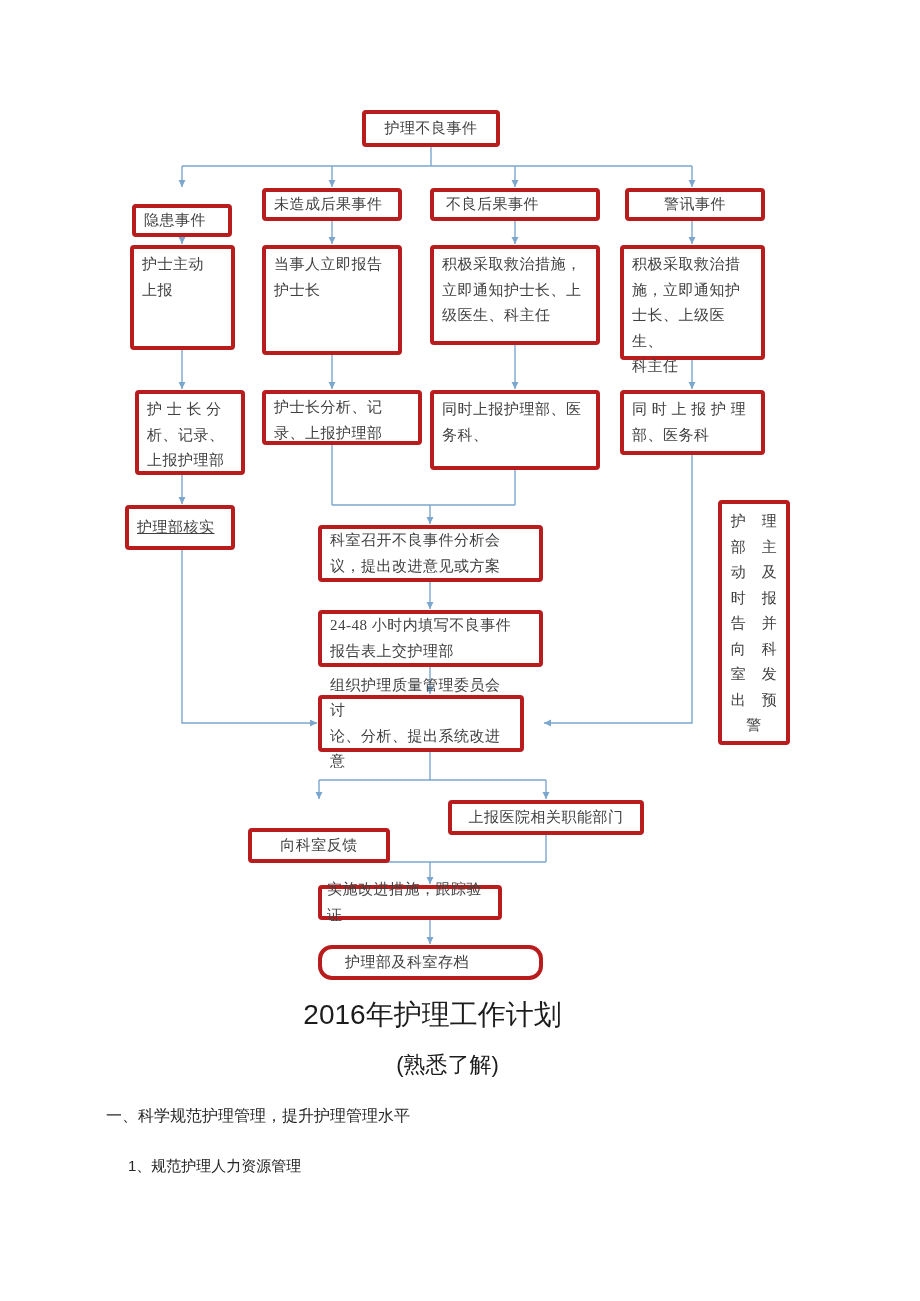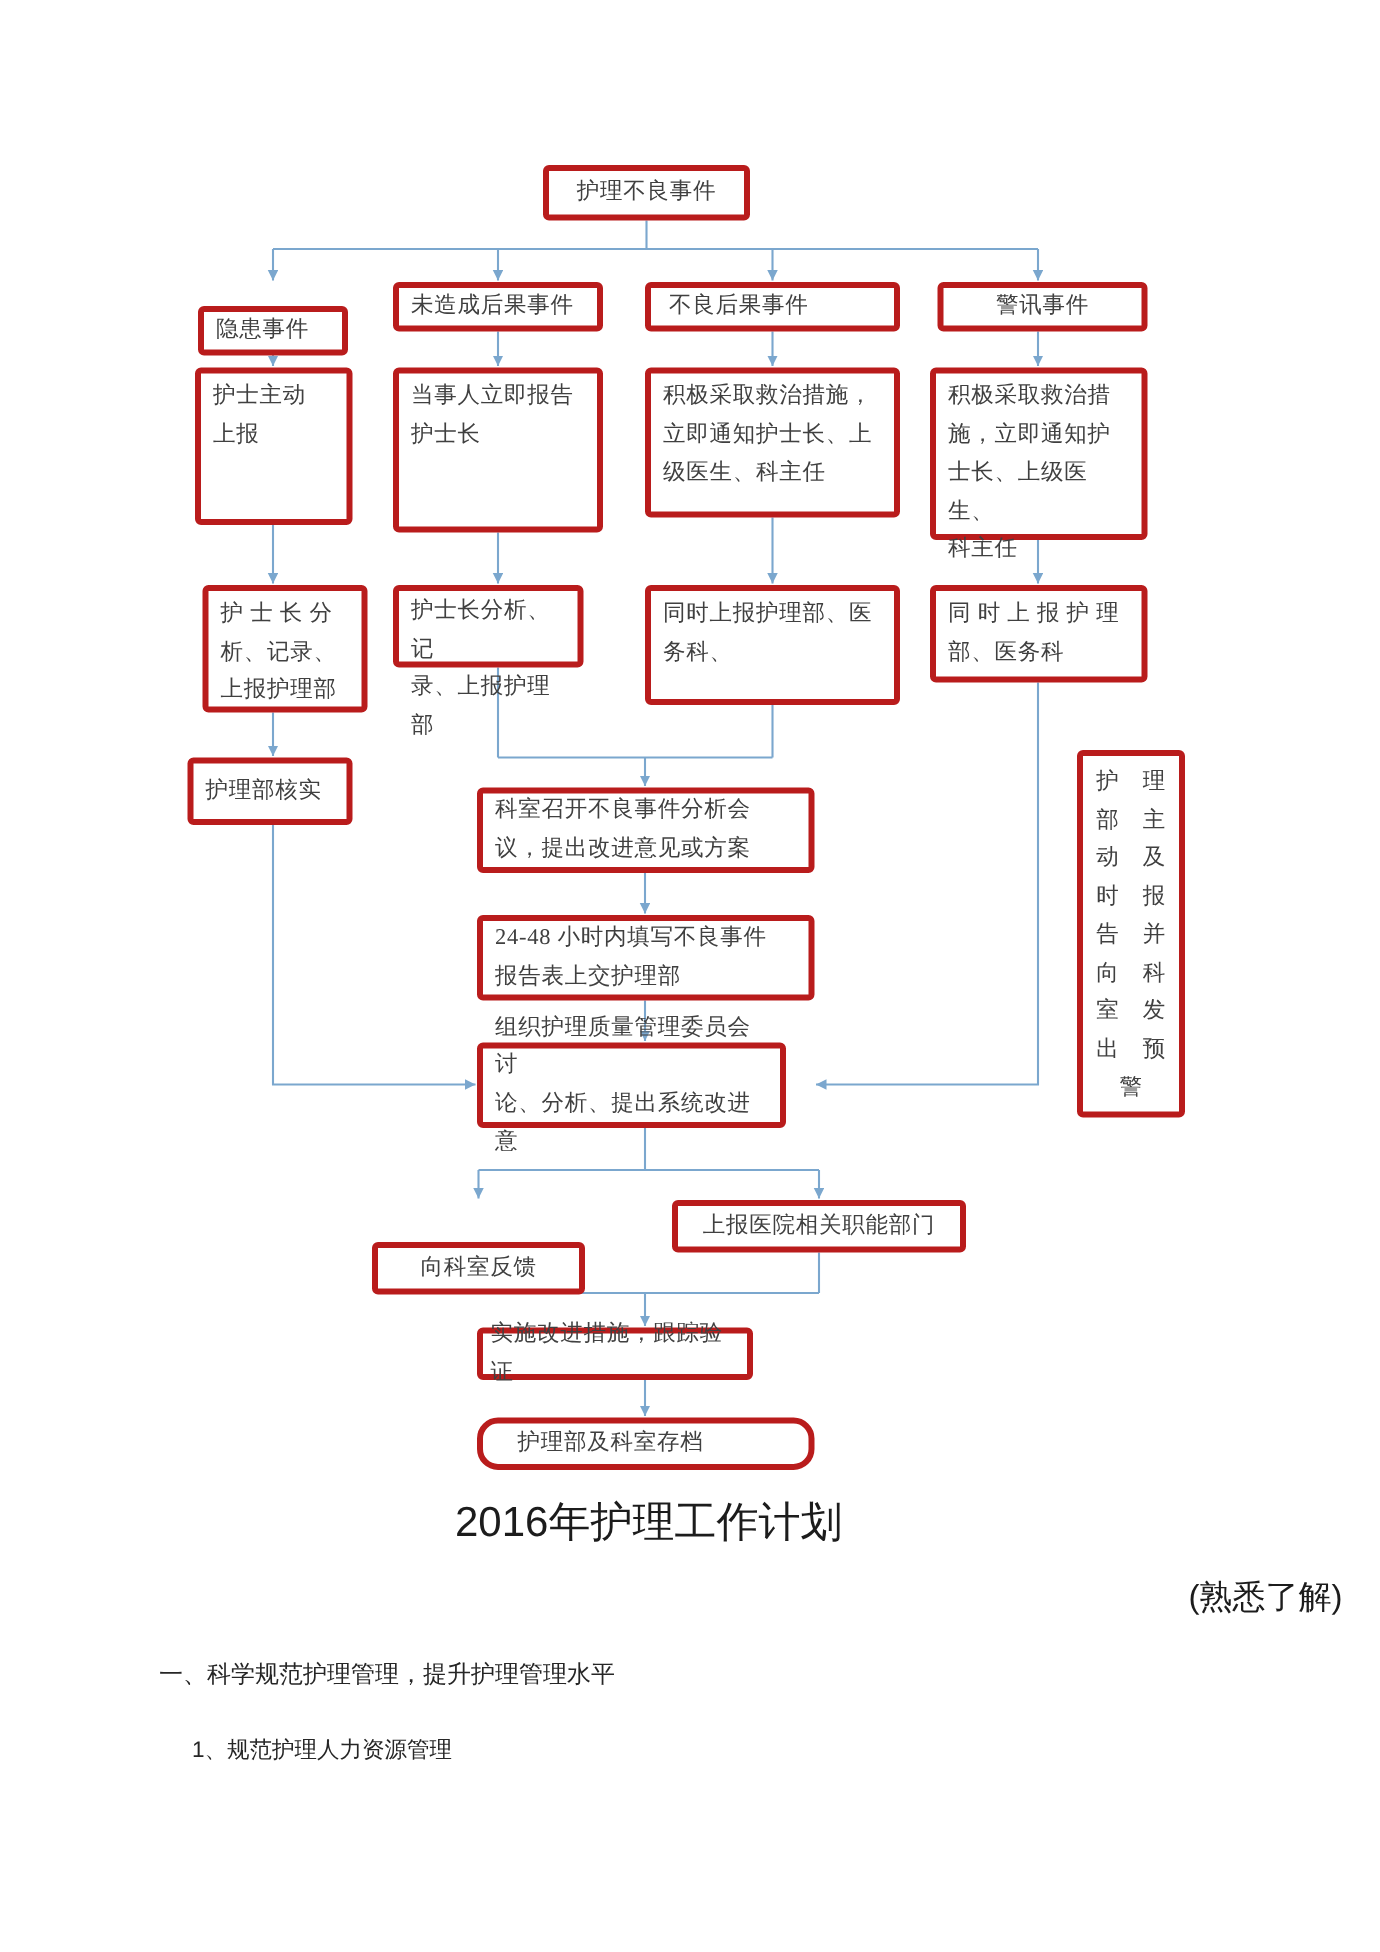--- a/index.html
+++ b/index.html
@@ -97,28 +97,28 @@
 立即通知护士长、上
 级医生、科主任</div>
   <div class="box" style="left:620px;top:245px;width:145px;height:115px;">积极采取救治措
 施，立即通知护
 士长、上级医生、
 科主任</div>
 
   <div class="box" style="left:125px;top:390px;width:110px;height:85px;margin-left:10px;">护 士 长 分
 析、记录、
 上报护理部</div>
-  <div class="box" style="left:262px;top:390px;width:127px;height:55px;padding-top:1px;">护士长分析、记
+  <div class="box" style="left:262px;top:390px;width:160px;height:55px;padding-top:1px;">护士长分析、记
 录、上报护理部</div>
   <div class="box" style="left:430px;top:390px;width:170px;height:80px;">同时上报护理部、医
 务科、</div>
   <div class="box" style="left:620px;top:390px;width:145px;height:65px;">同 时 上 报 护 理
 部、医务科</div>
 
-  <div class="box vc" style="left:125px;top:505px;width:110px;height:45px;">护理部核实</div>
+  <div class="box vc" style="left:125px;top:505px;width:110px;height:45px;text-decoration:underline;">护理部核实</div>
 
   <div class="box vc" style="left:318px;top:525px;width:225px;height:57px;">科室召开不良事件分析会
 议，提出改进意见或方案</div>
   <div class="box vc" style="left:318px;top:610px;width:225px;height:57px;">24-48 小时内填写不良事件
 报告表上交护理部</div>
   <div class="box vc" style="left:318px;top:695px;width:206px;height:57px;">组织护理质量管理委员会讨
 论、分析、提出系统改进意</div>
 
   <div class="box hc" style="left:718px;top:500px;width:72px;height:245px;padding-top:5px;">护　理
 部　主
@@ -130,17 +130,17 @@
 出　预
 警</div>
 
   <div class="box vc hc" style="left:248px;top:800px;width:142px;height:35px;margin-top:28px;">向科室反馈</div>
   <div class="box vc hc" style="left:448px;top:800px;width:196px;height:35px;">上报医院相关职能部门</div>
 
   <div class="box vc" style="left:318px;top:885px;width:184px;height:35px;padding-left:5px;">实施改进措施，跟踪验证</div>
   <div class="box vc" style="left:318px;top:945px;width:225px;height:35px;padding-left:23px;border-radius:14px;">护理部及科室存档</div>
 
   <div class="doc-text" style="left:0;width:865px;top:996px;text-align:center;font-size:28px;color:#1c1c1c;">2016年护理工作计划</div>
-  <div class="doc-text" style="left:0;width:895px;top:1050px;text-align:right;font-size:22px;color:#1c1c1c;">(熟悉了解)</div>
+  <div class="doc-text" style="left:0;width:895px;top:1050px;text-align:center;font-size:22px;color:#1c1c1c;">(熟悉了解)</div>
   <div class="doc-text" style="left:106px;top:1106px;font-size:16px;">一、科学规范护理管理，提升护理管理水平</div>
   <div class="doc-text" style="left:128px;top:1157px;font-size:15px;">1、规范护理人力资源管理</div>
 
 </div>
 
 </body></html>

